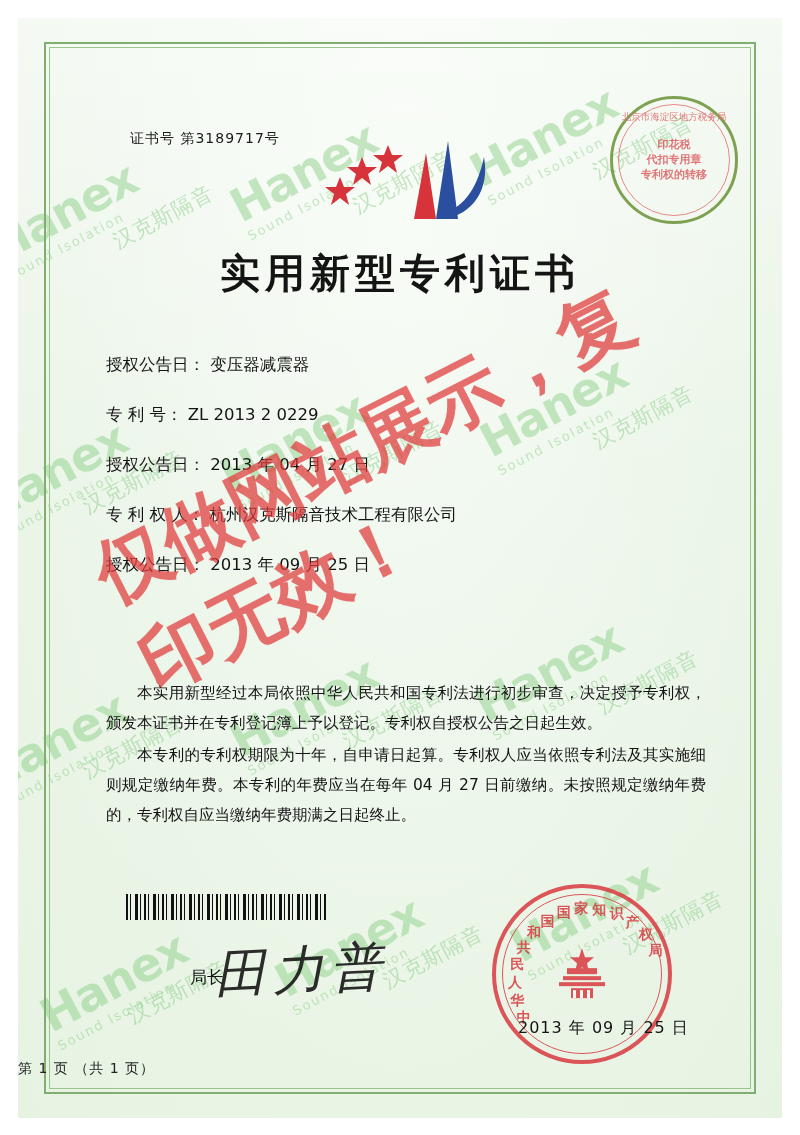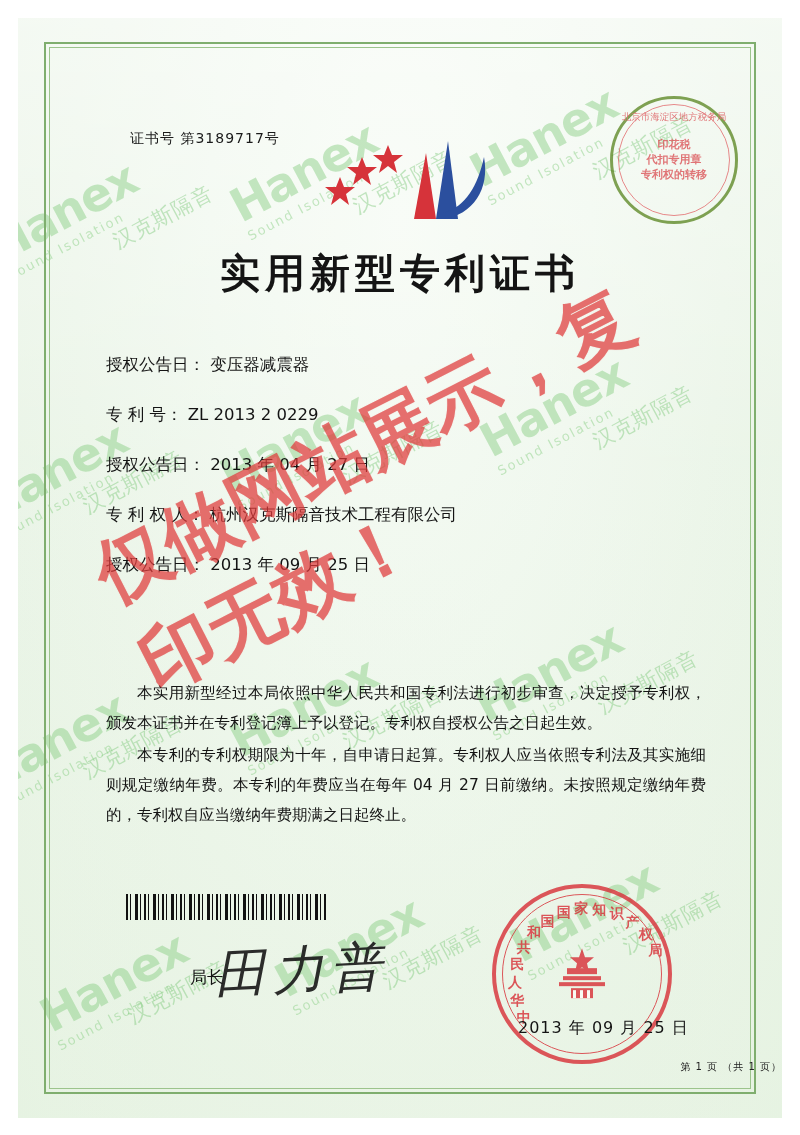--- a/index.html
+++ b/index.html
@@ -310,22 +310,22 @@
     color: #d83d43;
     font-size: 9.5px;
     font-family: "DejaVu Sans", sans-serif;
   }
 
   .footer {
     position: absolute;
     left: 0;
     right: 0;
     top: 1042px;
-    text-align: right;
-    font-size: 10px;
+    text-align: left;
+    font-size: 14px;
     color: #222;
     font-family: "DejaVu Sans", sans-serif;
     letter-spacing: 1px;
   }
 </style>
 </head>
 <body>
 
 <div class="page">
   <div class="cert">

